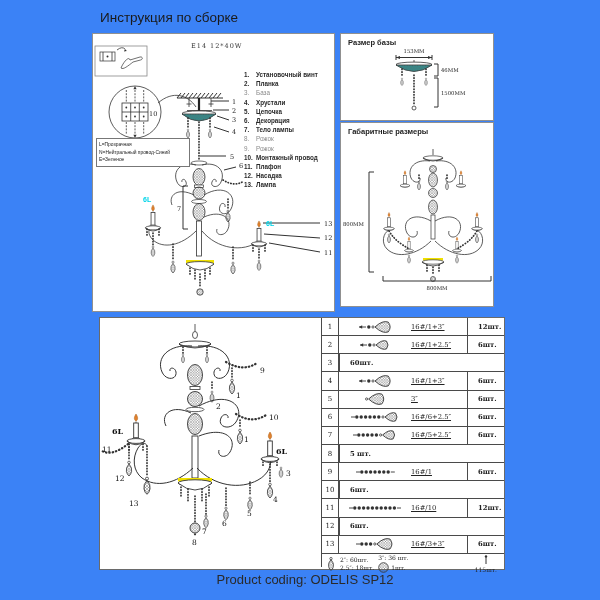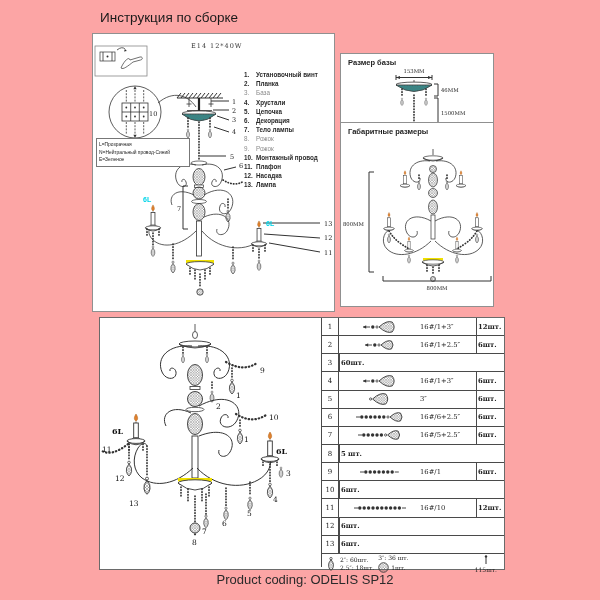--- a/index.html
+++ b/index.html
@@ -1,46 +1,46 @@
 <!DOCTYPE html>
 <html style="--teal: #2a8f8f; --cyan: #00d4e8; --yellow: #f0e000; --flame: #e0812e;"><head>
 <meta charset="utf-8">
 <style>
   :root{
     --teal:#2a8f8f; --cyan:#00d4e8; --yellow:#f0e000; --flame:#e0812e;
   }
   html,body{margin:0;padding:0;background:#fff;}
-  .page{position:relative;width:600px;height:600px;background:#fca5a5;overflow:hidden;
+  .page{position:relative;width:600px;height:600px;background:#3b82f6;overflow:hidden;
         font-family:"Liberation Sans",sans-serif;}
   .title{position:absolute;left:100px;top:10px;font-size:13.5px;color:#1a1a1a;}
   .box{position:absolute;border:1px solid #909090;background:#fff;}
   .assembly{left:92px;top:33px;width:241px;height:277px;text-decoration:underline;}
-  .base-size{left:340px;top:33px;width:152px;height:86px;margin-top:20px;}
+  .base-size{left:340px;top:33px;width:152px;height:86px;}
   .overall-size{left:340px;top:122px;width:152px;height:183px;text-decoration:underline;}
   .bottom-panel{left:99px;top:317px;width:404px;height:251px;border-color:#6a6a6a;}
   .box-title{position:absolute;left:7px;top:4px;font-size:7.5px;font-weight:bold;color:#222;z-index:2;}
   .fill-svg{position:absolute;left:0;top:0;width:100%;height:100%;}
   .lamp-spec{position:absolute;left:98px;top:8px;font:6.5px "DejaVu Serif",serif;color:#333;letter-spacing:1px;}
   .wire-legend{position:absolute;left:3px;top:104px;width:88px;border:1px solid #777;
                padding:2px;font-size:4.9px;color:#222;line-height:1.55;background:#fff;}
   .parts-list{position:absolute;left:151px;top:36px;width:88px;}
   .part{display:flex;font-size:6.3px;font-weight:bold;color:#2a2a2a;line-height:9.2px;white-space:nowrap;}
   .part.muted{color:#8a8a8a;font-weight:normal;}
   .part .pnum{width:12px;flex:none;}
   .bottom-svg{position:absolute;left:0;top:0;width:221px;height:249px;}
   .ptable{position:absolute;left:221px;top:0;width:182px;height:249px;border-left:1px solid #4a4a4a;
           display:flex;flex-direction:column;background:#fff;}
   .prow{display:flex;height:17.15px;flex:none;border-bottom:1px solid #4a4a4a;align-items:stretch;}
   .c-num{width:16px;flex:none;display:flex;align-items:center;justify-content:center;
          border-right:1px solid #4a4a4a;font:7px "DejaVu Serif",serif;color:#222;}
   .c-mid{flex:1;display:flex;align-items:center;}
   .c-icon{flex:1;display:flex;justify-content:center;align-items:center;}
-  .c-spec{width:56px;flex:none;font:6.8px "DejaVu Serif",serif;color:#222;}
+  .c-spec{width:56px;flex:none;font:6.8px "DejaVu Serif",serif;color:#222;text-decoration:underline;}
   .c-qty{width:26px;flex:none;display:flex;align-items:center;border-left:1px solid #4a4a4a;
-         font:bold 6.8px "DejaVu Serif",serif;color:#222;padding-left:1px;text-align:center;}
+         font:bold 6.8px "DejaVu Serif",serif;color:#222;padding-left:10px;text-align:center;}
   .pfoot{flex:1;display:flex;align-items:center;padding:0 4px;gap:4px;
          font:6px "DejaVu Serif",serif;color:#222;}
   .f-col{display:flex;flex-direction:column;gap:1.5px;}
   .f-ballrow{display:flex;align-items:center;gap:2px;}
   .f-last{align-items:center;margin-left:auto;padding-right:3px;gap:1px;}
   .product-coding{position:absolute;left:0;top:572px;width:610px;text-align:center;
                   font-size:13px;color:#2a2a2a;}
   
   .ln{stroke:#333;fill:none;stroke-width:1;}
   .ln-t{stroke-width:0.8;}
@@ -563,20 +563,33 @@
             <div class="c-spec">16#/10</div>
           </div>
           <div class="c-qty">12шт.</div>
         </div>
         <div class="prow">
           <div class="c-num">12</div>
           <div class="c-qty">6шт.</div>
         </div>
         <div class="prow">
           <div class="c-num">13</div>
+          <div class="c-mid">
+            <div class="c-icon">
+              <svg width="44" height="18" viewBox="0 0 44 18">
+                <path d="M3,9 h4" stroke="#333" stroke-width="0.9" fill="none"></path>
+                <circle cx="8.8" cy="9" r="1.7" fill="#333"></circle>
+                <circle cx="13.200000000000001" cy="9" r="1.7" fill="#333"></circle>
+                <circle cx="17.6" cy="9" r="1.7" fill="#333"></circle>
+                <circle cx="21.800000000000004" cy="9" r="1.1" fill="none" stroke="#333" stroke-width="0.8"></circle>
+                <path d="M23.800000000000004,9 Q31.450000000000003,1.9620000000000006 37.06,4.103999999999999 Q40.800000000000004,9 37.06,13.896 Q31.450000000000003,16.038 23.800000000000004,9 Z" fill="url(#xh)" stroke="#333" stroke-width="0.9"></path>
+              </svg>
+            </div>
+            <div class="c-spec">16#/3+3″</div>
+          </div>
           <div class="c-qty">6шт.</div>
         </div>
         <div class="pfoot">
         <svg width="10" height="14" viewBox="0 0 10 14">
           <circle cx="5" cy="1.6" r="1.2" fill="none" stroke="#333" stroke-width="0.7"></circle>
           <path d="M5,2.6 Q8.2,6 7.4,9.6 Q6.6,12.6 5,13.4 Q3.4,12.6 2.6,9.6 Q1.8,6 5,2.6 Z" fill="url(#xh)" stroke="#333" stroke-width="0.8"></path>
         </svg>
         <div class="f-col">
           <span>2″: 60шт.</span>
           <span>2.5″: 18шт.</span>

